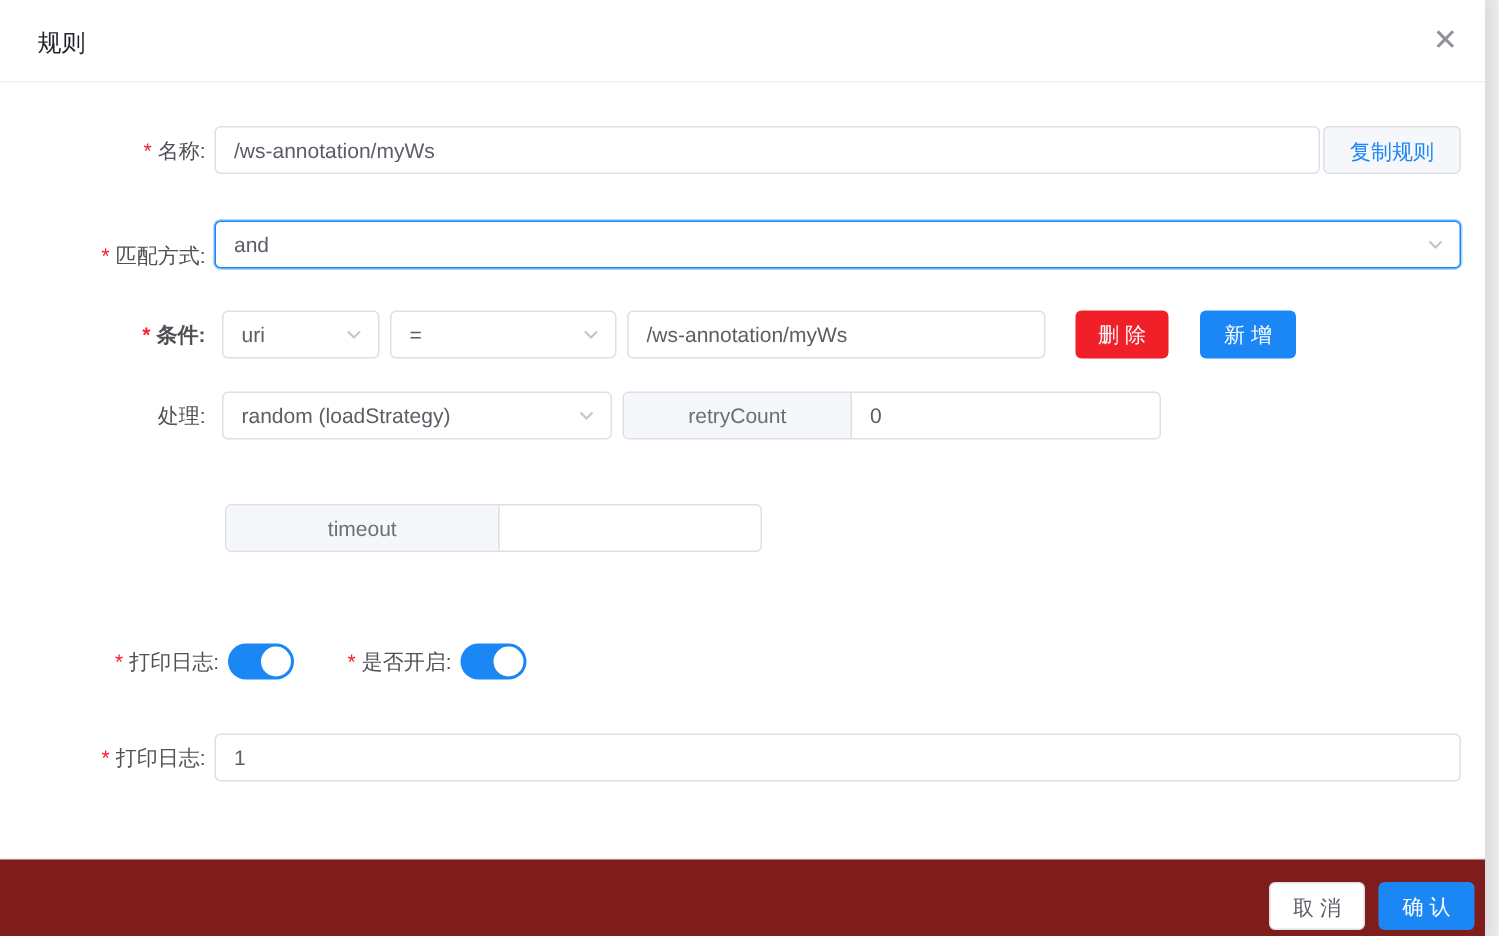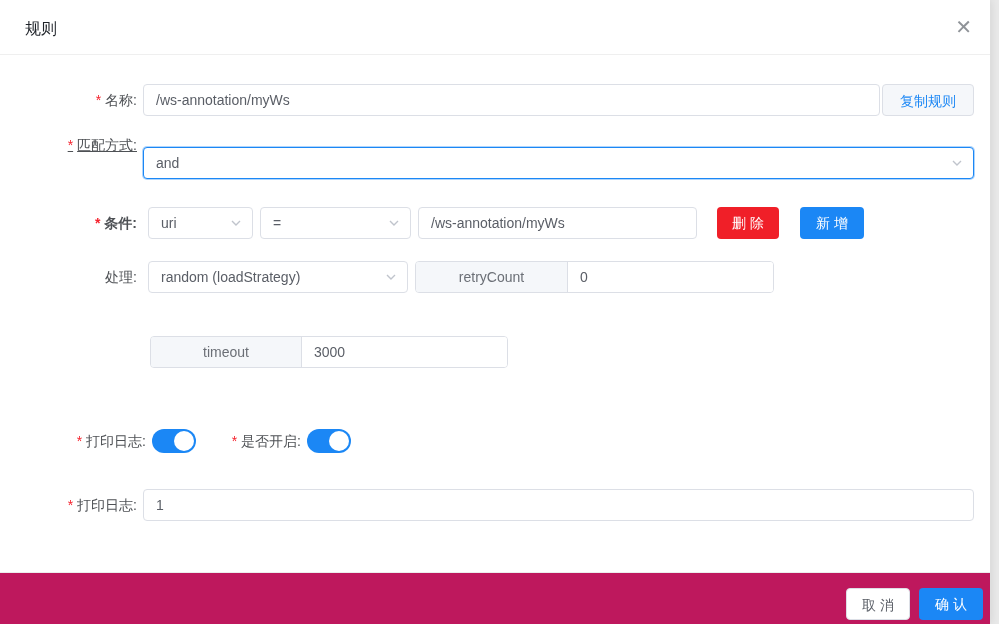--- a/index.html
+++ b/index.html
@@ -49,39 +49,39 @@
   .switch.on { background:#1b87f5; }
   .switch .knob { position:absolute; top:2px; left:2px; width:20px; height:20px;
     border-radius:50%; background:#fff; }
   .switch.on .knob { left:auto; right:2px; }
 
   .inline-lbl { position:absolute; font-size:14px; color:#4e5155; line-height:24px;
     text-align:right; white-space:nowrap;padding-left:24px; }
 
   
   .modal-footer { position:absolute; left:0; bottom:0; width:100%; height:52px;
-    border-top:1px solid #ececec; background:#be185d; }
+    border-top:1px solid #ececec; background:#7f1d1d; }
 </style>
 </head>
 <body>
 
 <div class="modal">
 
   <div class="modal-header">
     <span class="modal-title">规则</span>
     <span class="close-btn">✕</span>
   </div>
 
   <div class="lbl" style="left:0;top:84px;">
     <span class="req">*</span><span>名称:</span>
   </div>
   <input class="tb" style="left: 143px; top: 84px; width: 737px;" value="/ws-annotation/myWs">
   <div class="btn btn-light" style="left:882px;top:84px;width:92px;">复制规则</div>
 
-  <div class="lbl" style="left:0;top:129px;text-decoration:underline;">
+  <div class="lbl" style="left:0;top:154px;">
     <span class="req">*</span><span>匹配方式:</span>
   </div>
   <div class="sel focused" style="left:143px;top:147px;width:831px;">
     <span>and</span>
     <span class="chev">
       <svg width="12" height="12" viewBox="0 0 12 12">
           <polyline points="2,4 6,8 10,4" fill="none" stroke="#c0c4cc" stroke-width="1.4"></polyline>
         </svg>
     </span>
   </div>
@@ -120,21 +120,20 @@
         </svg>
     </span>
   </div>
   <div class="group" style="left:415px;top:261px;width:359px;">
     <div class="addon">retryCount</div>
     <input value="0" style="">
   </div>
 
   <div class="group" style="left:150px;top:336px;width:358px;">
     <div class="addon">timeout</div>
-    <input value="3000" style="">
   </div>
 
   <div class="inline-lbl" style="left:0;top:429px;width:146px;">
     <span class="req">*</span><span>打印日志:</span>
   </div>
   <div class="switch on" style="left:152px;top:429px;">
     <div class="knob"></div>
   </div>
   <div class="inline-lbl" style="left:205px;top:429px;width:96px;text-align:right;">
     <span class="req">*</span><span>是否开启:</span>

